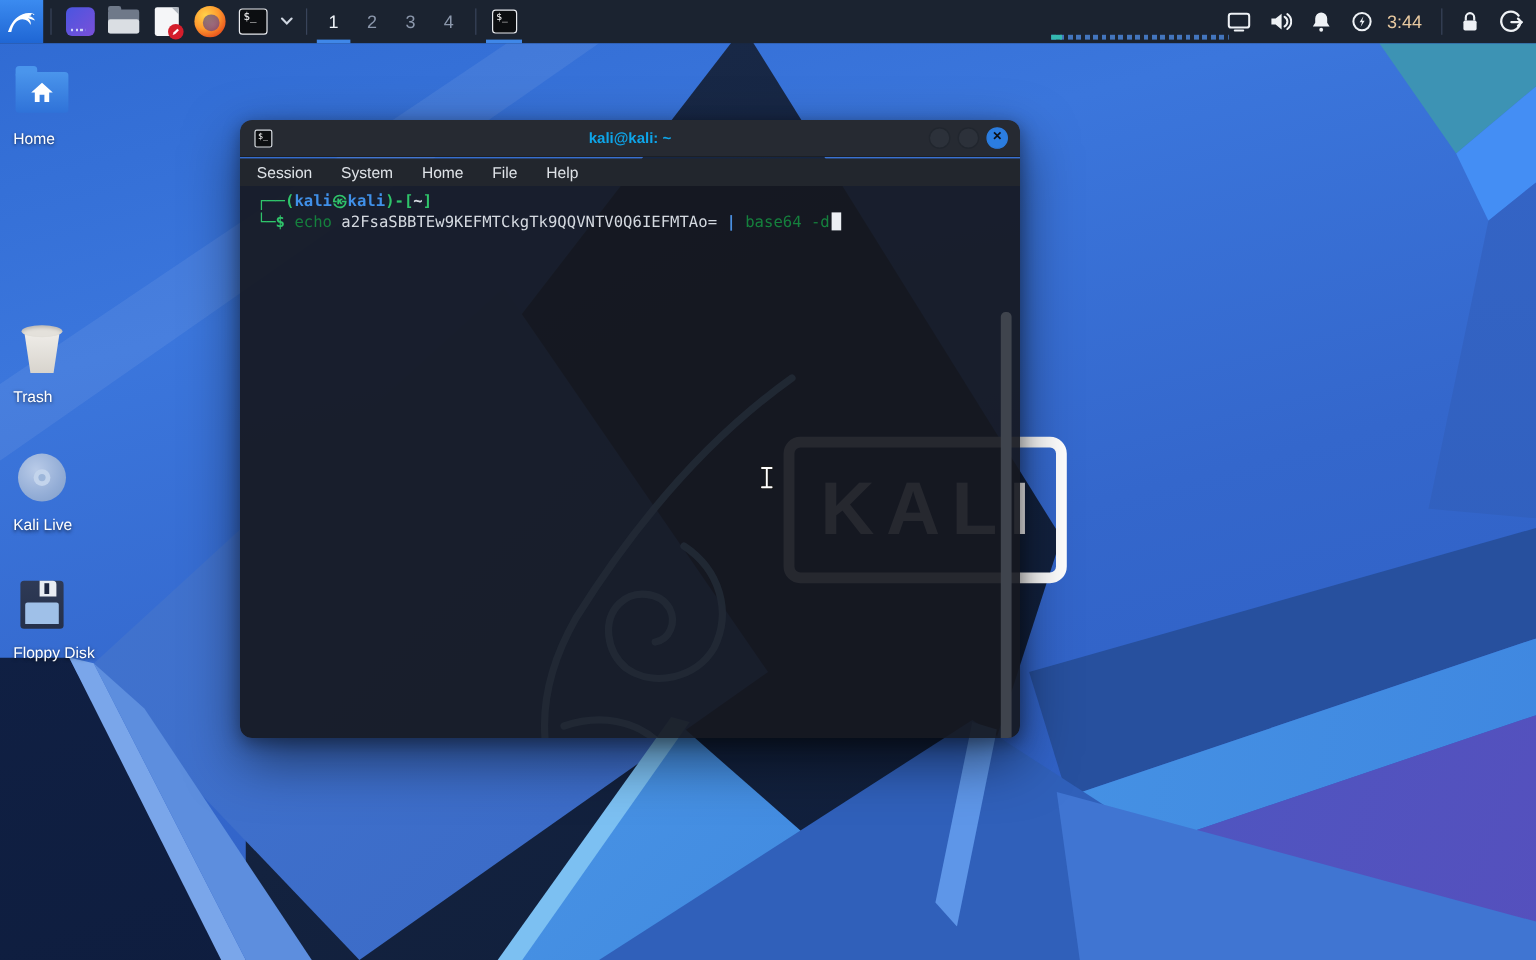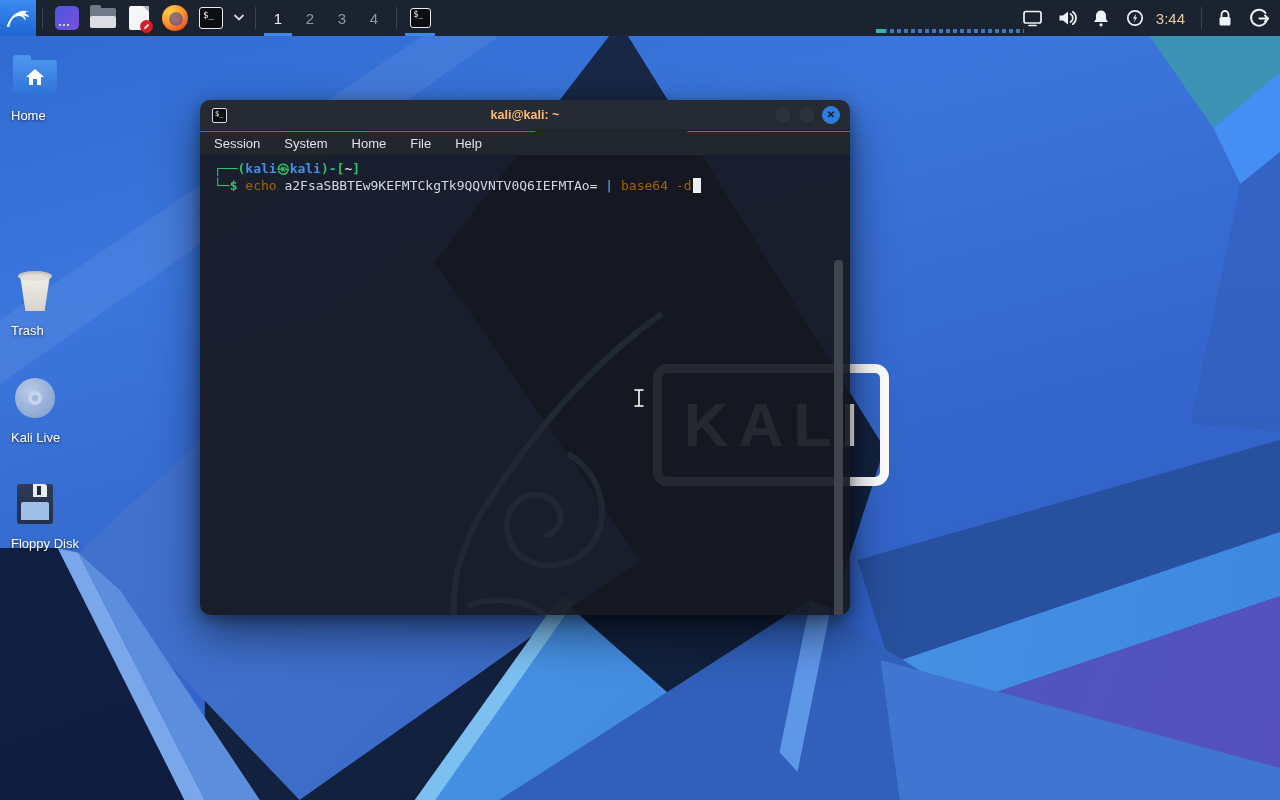--- a/index.html
+++ b/index.html
@@ -58,31 +58,31 @@
   .ic-floppy .notch { position:absolute; left:26px; top:6px; width:4px; height:9px; background:#1d2640; }
   .ic-floppy .lbl { position:absolute; left:10px; top:22px; width:28px; height:18px; background:#9fc0e8; border-radius:2px 2px 0 0; }
 
   
   .term { position:absolute; left:200px; top:100px; width:650px; height:515px; border-radius:10px;
           box-shadow:0 18px 45px rgba(0,0,0,.5), 0 4px 14px rgba(0,0,0,.35); }
   .term-titlebar { position:absolute; left:0; top:0; right:0; height:31px; background:#262a32; border-radius:10px 10px 0 0;
                    display:flex; align-items:center; border-bottom:1px solid #1c2026; }
   .term-miniicon { width:15px; height:15px; background:#0c0e11; border:1px solid #d8dce2; border-radius:2px;
                    margin-left:12px; color:#fff; font-family:"DejaVu Sans Mono",monospace; font-size:7px; line-height:11px; padding-left:2px; }
-  .term-title { position:absolute; left:0; right:0; text-align:center; color:#fdba74; font-size:12.5px; font-weight:bold; pointer-events:none; }
+  .term-title { position:absolute; left:0; right:0; text-align:center; color:#0ea5e9; font-size:12.5px; font-weight:bold; pointer-events:none; }
   .term-btns { position:absolute; right:10px; top:6px; display:flex; gap:6px; }
   .tbtn { width:18px; height:18px; border-radius:50%; background:#2c313a; border:1px solid #21262e; }
   .tbtn.close { background:#2b7de0; border-color:#2b7de0; color:#0c1118; font-size:10px; font-weight:bold; line-height:16px; text-align:center; }
   .term-menubar { position:absolute; left:0; top:32px; right:0; height:23px; background:#22262d; display:flex; align-items:center; padding-left:14px; gap:24px; }
   .term-menubar span { color:#dfe3e8; font-size:13px; }
   .term-body { position:absolute; left:0; top:55px; right:0; bottom:0; background:rgba(21,24,31,.93); border-radius:0 0 10px 10px;
                font-family:"DejaVu Sans Mono",monospace; font-size:13px; line-height:17px; padding:5px 14px; overflow:hidden; }
   .term-body .g { color:#2fc46a; font-weight:bold; }
   .term-body .b { color:#4090e8; font-weight:bold; }
-  .term-body .c { color:#a16207; }
+  .term-body .c { color:#15803d; }
   .term-body .w { color:#d4d9e0; }
   .term-body .p { color:#4a8fe0; font-weight:bold; }
   .cursor-block { display:inline-block; width:8px; height:15px; background:#eceff4; vertical-align:-3px; margin-left:2px; }
   .dragon { position:absolute; left:210px; top:150px; opacity:.9; }
   .scroll-thumb { position:absolute; right:7px; top:105px; width:9px; height:440px; background:#3f444d; border-radius:4px; }
 
   
   .ibeam { position:absolute; left:632px; top:388px; z-index:30; }
 
   

